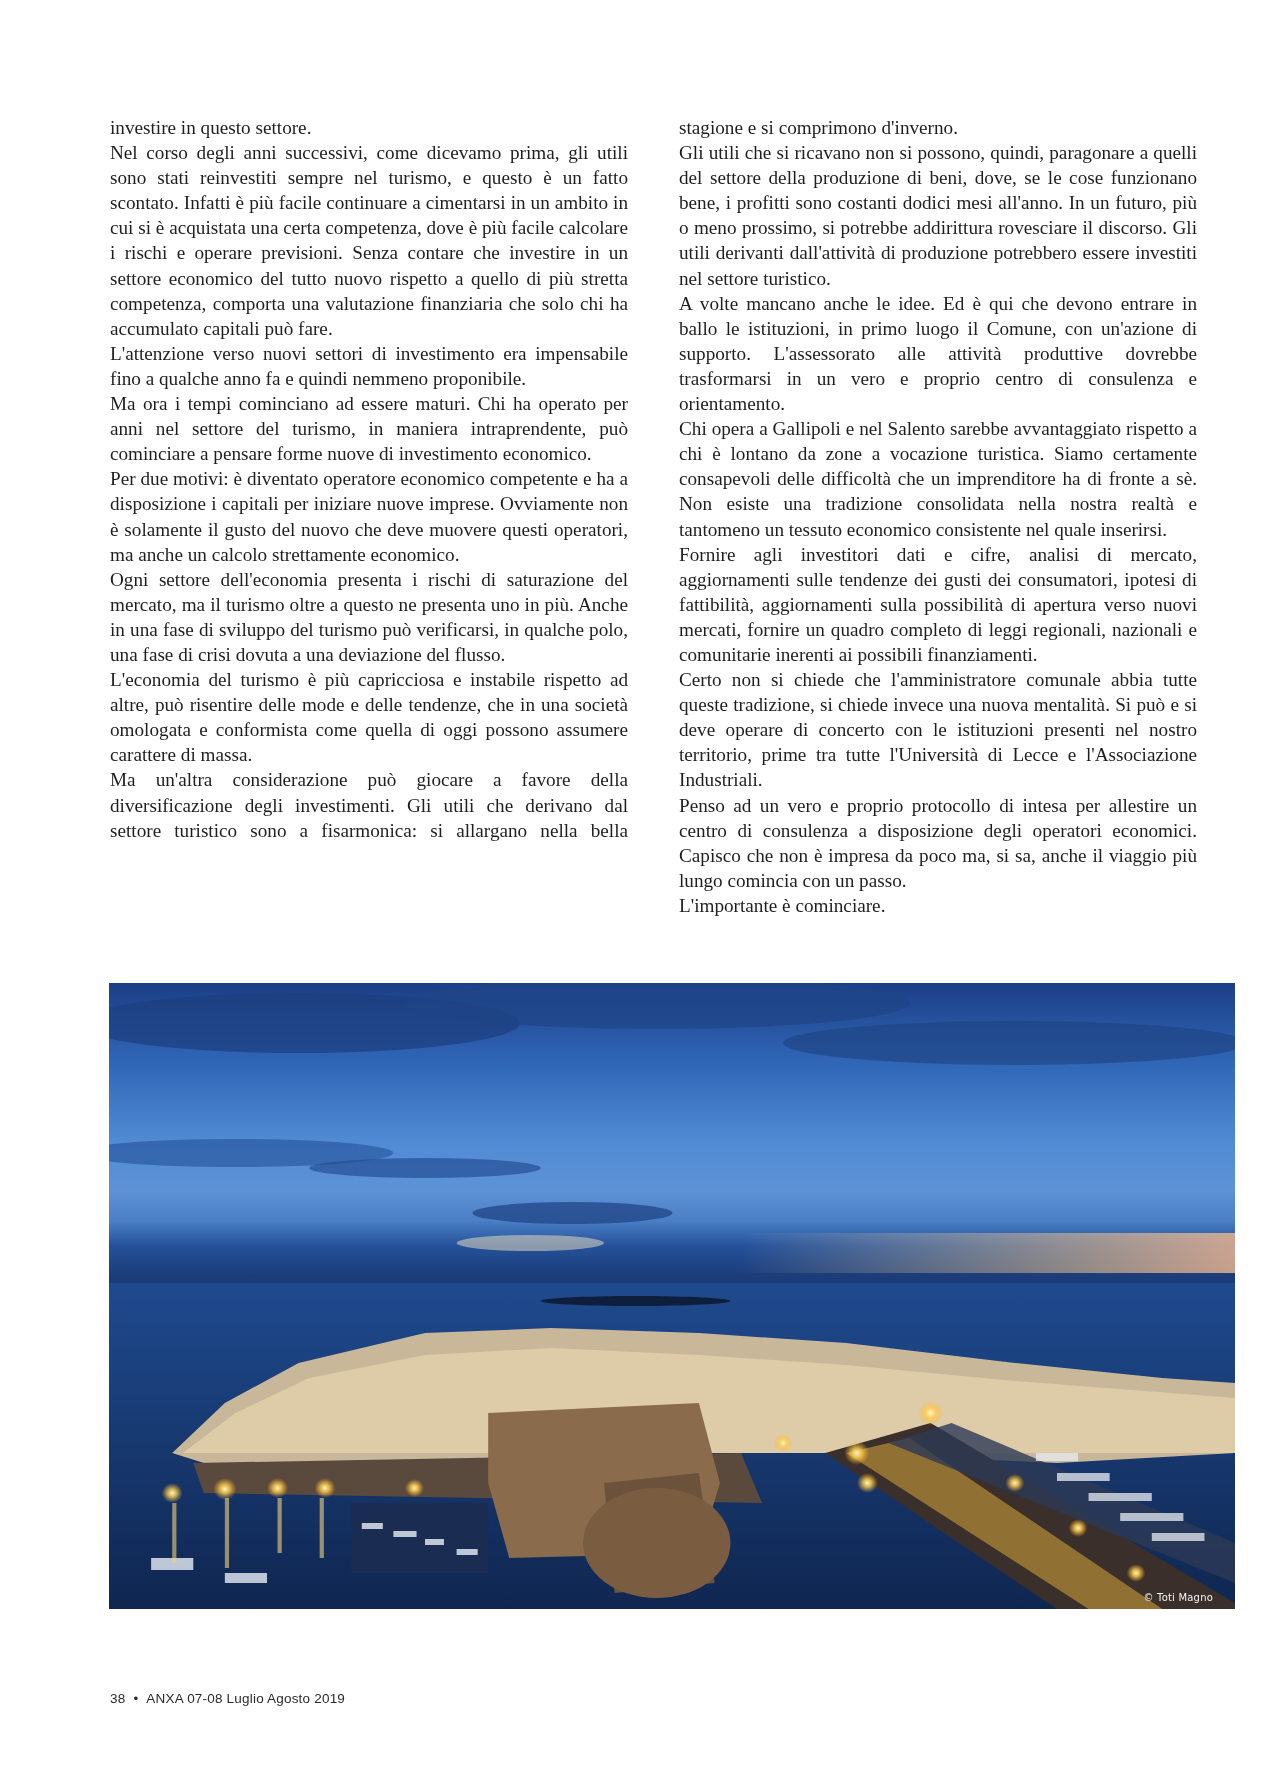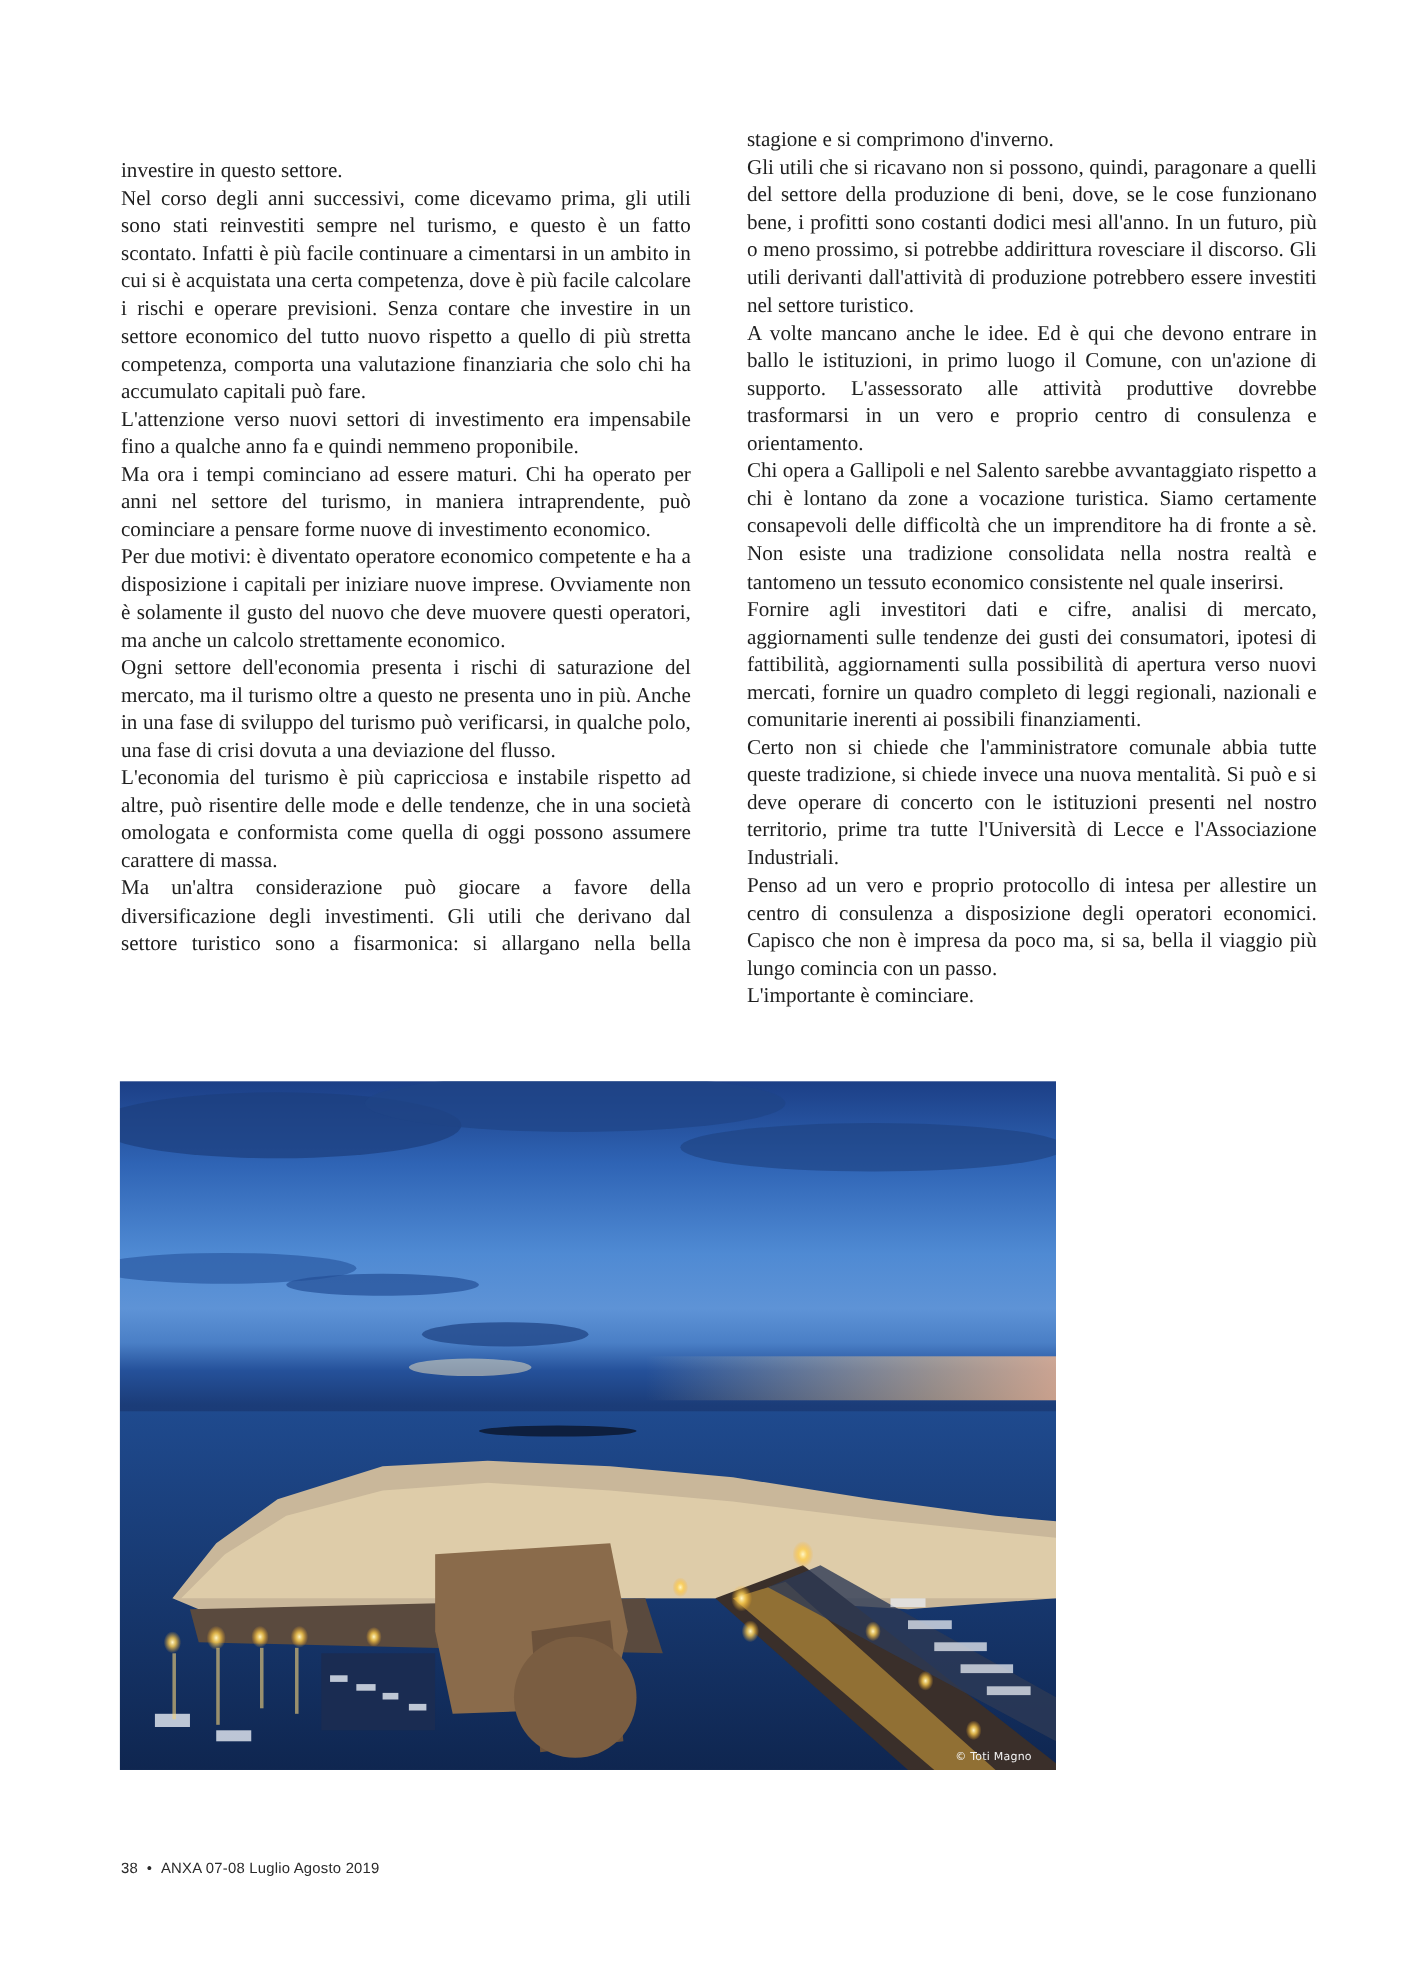--- a/index.html
+++ b/index.html
@@ -5,25 +5,25 @@
   html, body { margin: 0; padding: 0; background: #ffffff; }
   body { width: 1278px; height: 1792px; position: relative; overflow: hidden; }
   .page { position: absolute; inset: 0; }
   .col {
     position: absolute; top: 115px; width: 518px;
     font-family: "Liberation Serif", "DejaVu Serif", serif;
     font-size: 19.2px; line-height: 25.1px; color: #1e1e1e;
     text-align: justify;
   }
   .col p { margin: 0; }
-  .col-left { left: 110px; margin-top: 28px; }
+  .col-left { left: 110px; }
   .col-right { left: 679px; }
   .lastline { text-align-last: justify; }
   .photo {
-    position: absolute; left: 109px; top: 983px; width: 851px; height: 626px;
+    position: absolute; left: 109px; top: 983px; width: 1126px; height: 626px;
     overflow: hidden;
     background:
       linear-gradient(180deg, #1c3f86 0%, #2f64b5 12%, #4f8ad3 25%, #5e93d6 33%, #4a7fc6 38%, #25519a 42%, #1b3c78 47%, #142e5e 100%);
   }
   .photo svg { position: absolute; inset: 0; width: 100%; height: 100%; }
   .credit {
     position: absolute; right: 22px; bottom: 6px;
     font-family: "DejaVu Sans", sans-serif; font-size: 10px; color: #f3f3f3;
     letter-spacing: 0.2px;
   }
@@ -50,21 +50,21 @@
     <p class="lastline">Ma un'altra considerazione può giocare a favore della diversificazione degli investimenti. Gli utili che derivano dal settore turistico sono a fisarmonica: si allargano nella bella</p>
   </div>
 
   <div class="col col-right">
     <p>stagione e si comprimono d'inverno.</p>
     <p>Gli utili che si ricavano non si possono, quindi, paragonare a quelli del settore della produzione di beni, dove, se le cose funzionano bene, i profitti sono costanti dodici mesi all'anno. In un futuro, più o meno prossimo, si potrebbe addirittura rovesciare il discorso. Gli utili derivanti dall'attività di produzione potrebbero essere investiti nel settore turistico.</p>
     <p>A volte mancano anche le idee. Ed è qui che devono entrare in ballo le istituzioni, in primo luogo il Comune, con un'azione di supporto. L'assessorato alle attività produttive dovrebbe trasformarsi in un vero e proprio centro di consulenza e orientamento.</p>
     <p>Chi opera a Gallipoli e nel Salento sarebbe avvantaggiato rispetto a chi è lontano da zone a vocazione turistica. Siamo certamente consapevoli delle difficoltà che un imprenditore ha di fronte a sè. Non esiste una tradizione consolidata nella nostra realtà e tantomeno un tessuto economico consistente nel quale inserirsi.</p>
     <p>Fornire agli investitori dati e cifre, analisi di mercato, aggiornamenti sulle tendenze dei gusti dei consumatori, ipotesi di fattibilità, aggiornamenti sulla possibilità di apertura verso nuovi mercati, fornire un quadro completo di leggi regionali, nazionali e comunitarie inerenti ai possibili finanziamenti.</p>
     <p>Certo non si chiede che l'amministratore comunale abbia tutte queste tradizione, si chiede invece una nuova mentalità. Si può e si deve operare di concerto con le istituzioni presenti nel nostro territorio, prime tra tutte l'Università di Lecce e l'Associazione Industriali.</p>
-    <p>Penso ad un vero e proprio protocollo di intesa per allestire un centro di consulenza a disposizione degli operatori economici. Capisco che non è impresa da poco ma, si sa, bella il viaggio più lungo comincia con un passo.</p>
+    <p>Penso ad un vero e proprio protocollo di intesa per allestire un centro di consulenza a disposizione degli operatori economici. Capisco che non è impresa da poco ma, si sa, anche il viaggio più lungo comincia con un passo.</p>
     <p>L'importante è cominciare.</p>
   </div>
 
   <div class="photo" title="Veduta aerea notturna di Gallipoli con il castello, il porto illuminato e il mare all'imbrunire">
     <svg viewBox="0 0 1069 626" preserveAspectRatio="none">
       <defs>
         <linearGradient id="sea" x1="0" y1="0" x2="0" y2="1">
           <stop offset="0" stop-color="#1f4a8e"></stop>
           <stop offset="1" stop-color="#0f2650"></stop>
         </linearGradient>

